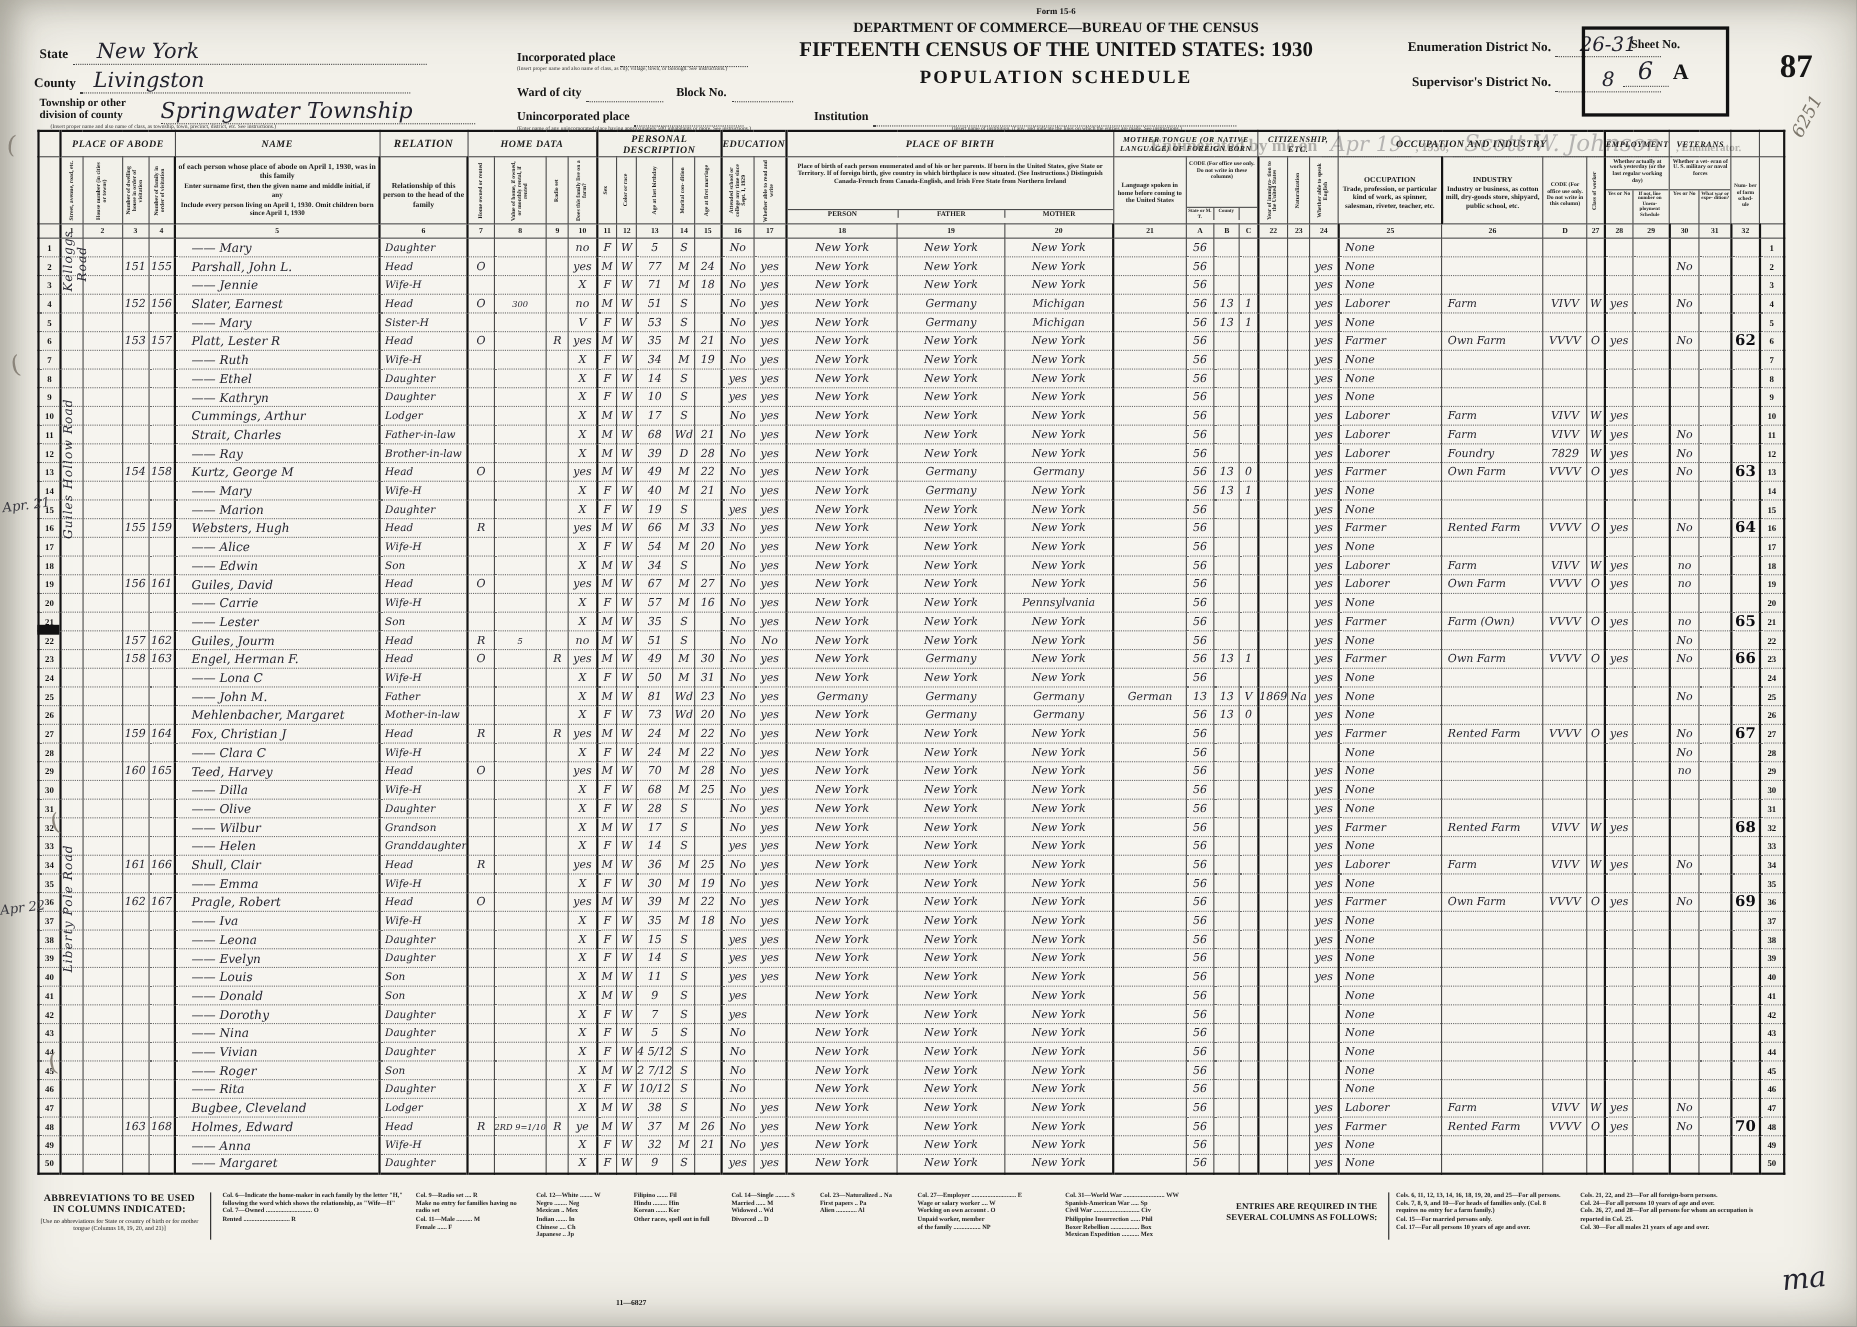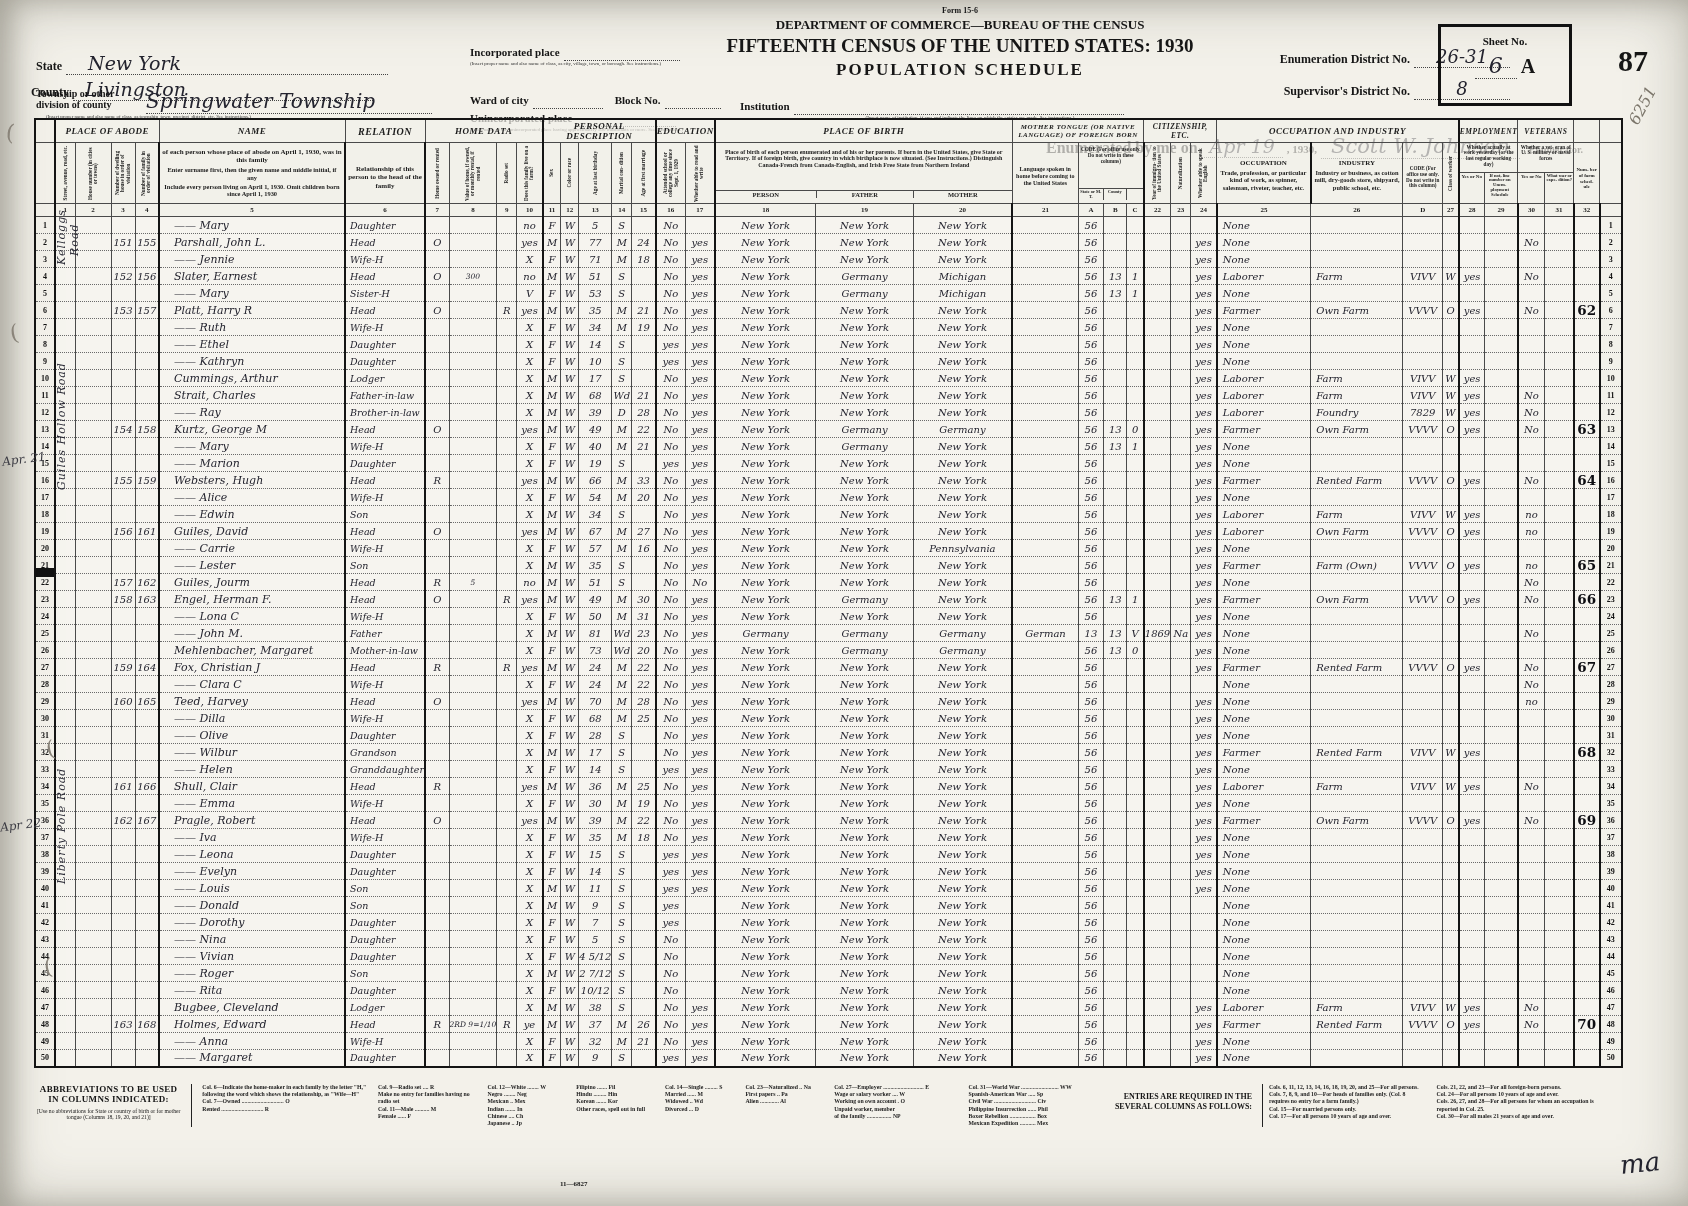--- a/index.html
+++ b/index.html
@@ -7,21 +7,21 @@
          font-family:"Liberation Serif",serif;color:#1c1c1c;
          box-shadow:inset 0 0 60px rgba(90,85,70,.35), inset 12px 0 24px rgba(60,55,45,.25);}
   .abs{position:absolute;}
   .printed{font-family:"Liberation Serif",serif;color:#161616;}
   .b{font-weight:bold;}
   .hw{font-family:"DejaVu Serif",serif;font-style:italic;color:#23232e;}
   .tiny{font-size:5px;line-height:1.1;color:#333;}
   .dots{border-bottom:1px dotted #444;}
   .pencil{color:#7b756a;}
   
-  .fieldline{white-space:nowrap;margin-top:16px;}
+  .fieldline{white-space:nowrap;}
   .fl-label{font-size:12px;font-weight:bold;}
   .fl-hw{font-size:19px;}
   
   #census-table{position:absolute;left:34px;top:118px;border-collapse:collapse;table-layout:fixed;
                 border:2px solid #141414;background:rgba(255,255,255,.25);}
   #census-table th,#census-table td{border:1px solid #4a4a4a;padding:0;overflow:hidden;}
   #census-table thead th{vertical-align:middle;background:rgba(240,238,230,.6);}
   .gh{font-size:9px;font-weight:bold;text-align:center;letter-spacing:.5px;height:22px;font-style:italic;}
   .gh.it{font-style:italic;font-size:10px;}
   .subth{height:60px;vertical-align:top;}
@@ -90,21 +90,21 @@
     <span class="fl-label printed" style="font-size:11px;">Incorporated place</span>
     <span class="dots" style="display:inline-block;width:116px;">&nbsp;</span>
     <div class="tiny">(Insert proper name and also name of class, as city, village, town, or borough.   See instructions.)</div>
   </div>
   <div class="abs fieldline" style="left:470px;top:74px;">
     <span class="fl-label printed" style="font-size:11px;">Ward of city</span>
     <span class="dots" style="display:inline-block;width:70px;">&nbsp;</span>
     <span class="fl-label printed" style="font-size:11px;margin-left:8px;">Block No.</span>
     <span class="dots" style="display:inline-block;width:56px;">&nbsp;</span>
   </div>
-  <div class="abs" style="left:470px;top:108px;width:280px;">
+  <div class="abs" style="left:470px;top:96px;width:280px;">
     <span class="fl-label printed" style="font-size:11px;">Unincorporated place</span>
     <span class="dots" style="display:inline-block;width:100px;">&nbsp;</span>
     <div class="tiny">(Enter name of any unincorporated place having approximately 500 inhabitants or more.   See instructions.)</div>
   </div>
 
   <div class="abs" style="left:700px;top:6px;width:520px;text-align:center;">
     <div class="printed b" style="font-size:8px;">Form 15-6</div>
     <div class="printed b" style="font-size:13px;margin-top:2px;">DEPARTMENT OF COMMERCE—BUREAU OF THE CENSUS</div>
     <div class="printed b" style="font-size:19px;margin-top:2px;">FIFTEENTH CENSUS OF THE UNITED STATES:  1930</div>
     <div class="printed b" style="font-size:17px;letter-spacing:2px;margin-top:3px;">POPULATION SCHEDULE</div>
@@ -596,21 +596,21 @@
           <td></td>
           <td class="fs"></td>
           <td class="num">5</td>
         </tr>
         <tr>
           <td class="num">6</td>
           <td></td>
           <td></td>
           <td>153</td>
           <td>157</td>
-          <td class="name">Platt, Harry R</td>
+          <td class="name">Platt, Lester R</td>
           <td class="rel">Head</td>
           <td>O</td>
           <td class="sm"></td>
           <td>R</td>
           <td>yes</td>
           <td>M</td>
           <td>W</td>
           <td>35</td>
           <td>M</td>
           <td>21</td>

